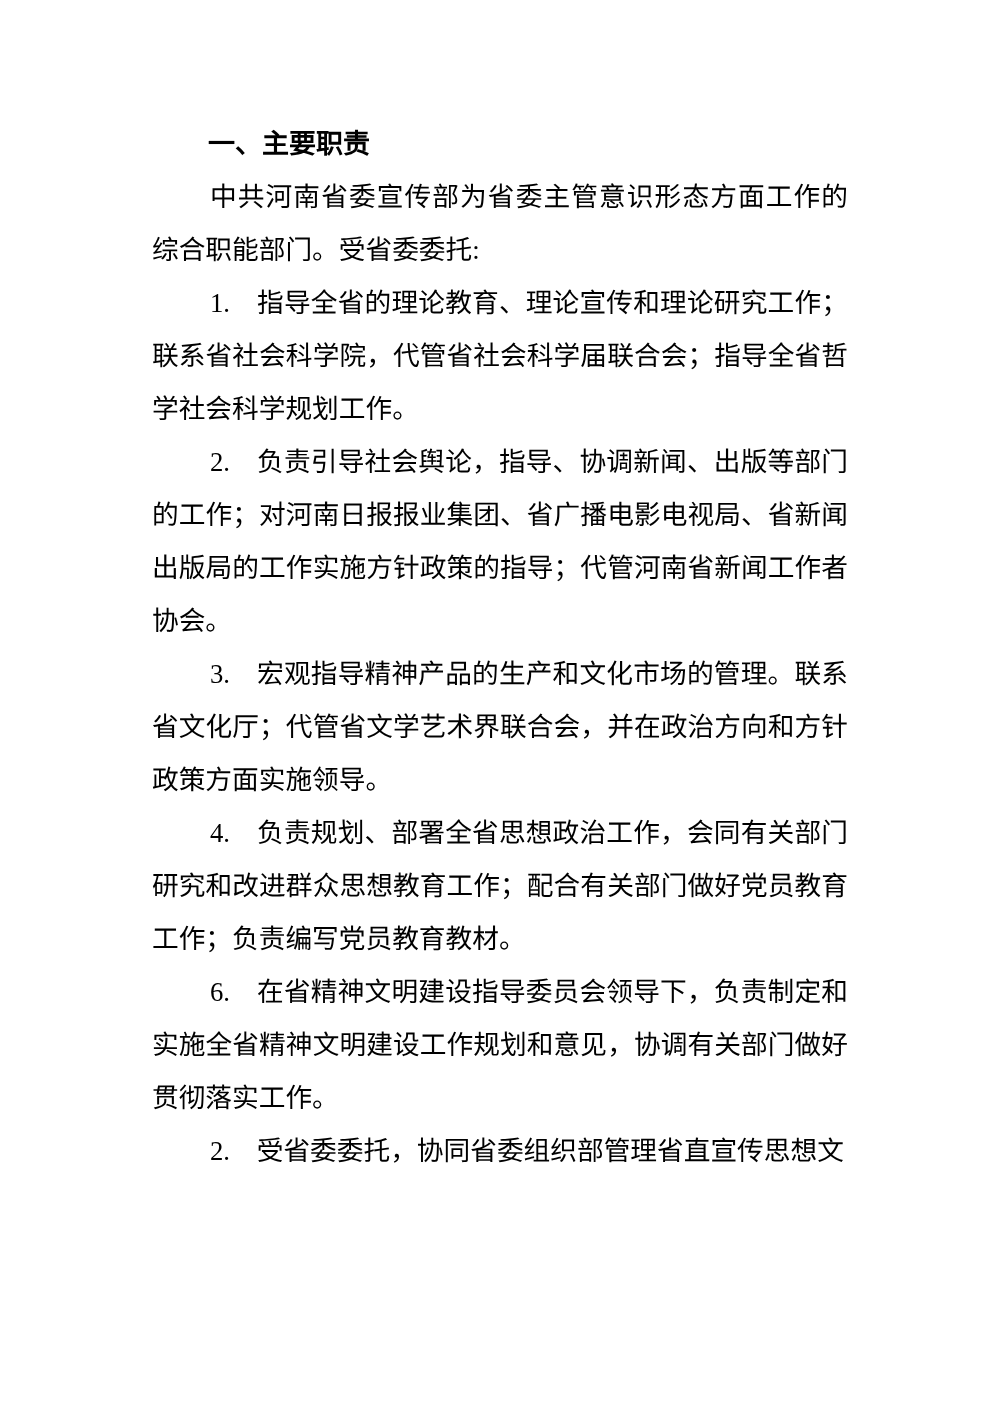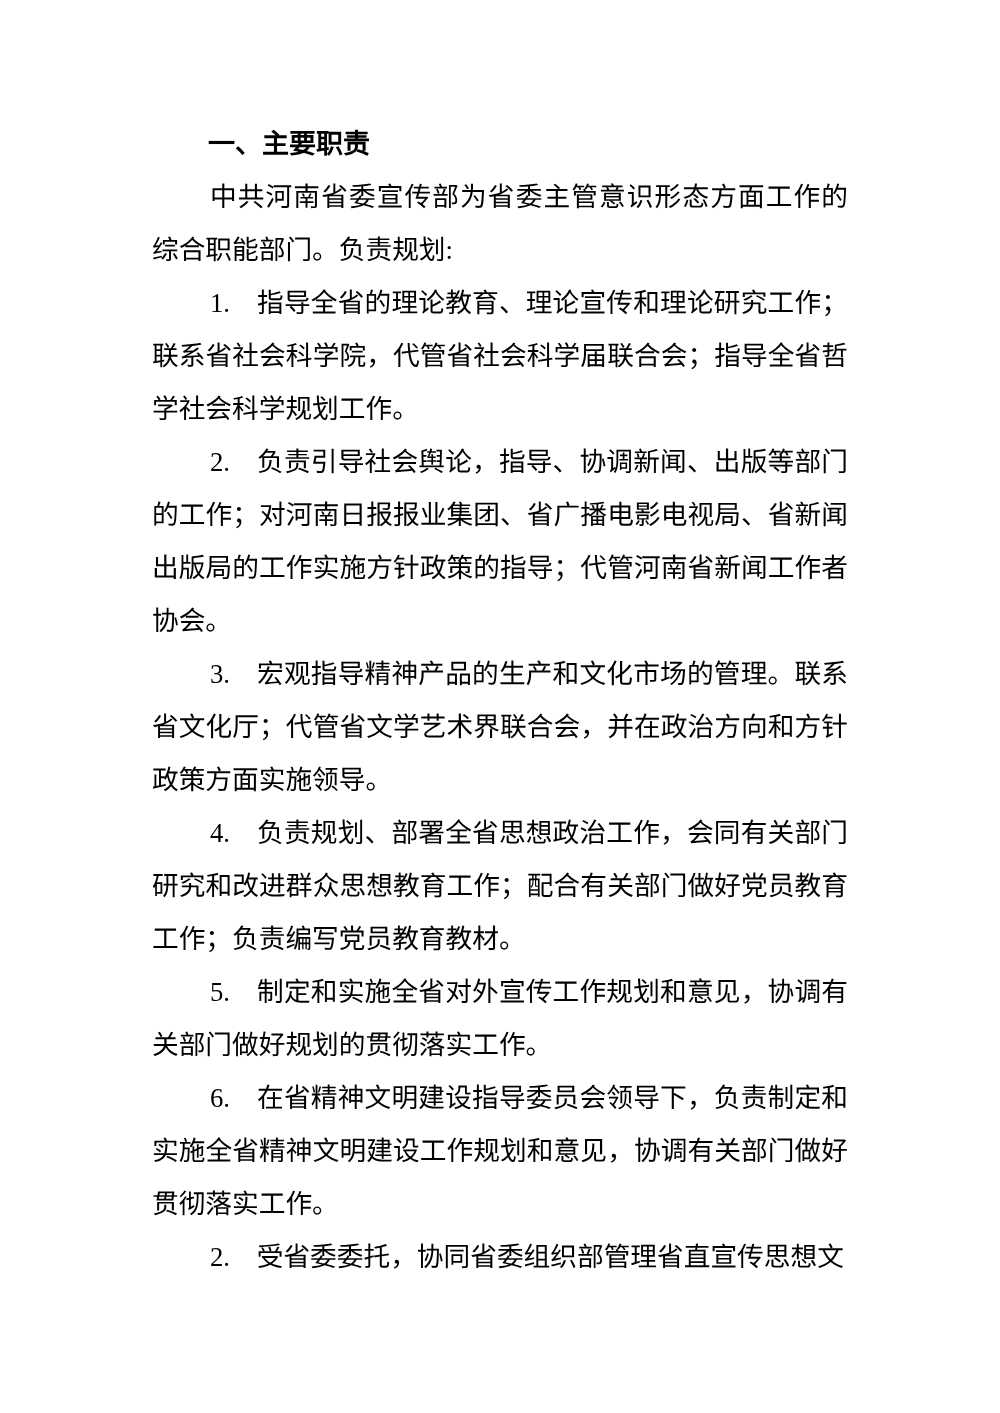--- a/index.html
+++ b/index.html
@@ -37,23 +37,22 @@
     text-align: justify;
     text-justify: inter-ideograph;
     word-break: normal;
   }
 </style>
 </head>
 <body>
 
 <div class="page">
   <h2 class="heading">一、主要职责</h2>
-  <p class="para">中共河南省委宣传部为省委主管意识形态方面工作的综合职能部门。负责规划:</p>
+  <p class="para">中共河南省委宣传部为省委主管意识形态方面工作的综合职能部门。受省委委托:</p>
   <div id="duty-list">
       <p class="para">1.　指导全省的理论教育、理论宣传和理论研究工作；联系省社会科学院，代管省社会科学届联合会；指导全省哲学社会科学规划工作。</p>
       <p class="para">2.　负责引导社会舆论，指导、协调新闻、出版等部门的工作；对河南日报报业集团、省广播电影电视局、省新闻出版局的工作实施方针政策的指导；代管河南省新闻工作者协会。</p>
       <p class="para">3.　宏观指导精神产品的生产和文化市场的管理。联系省文化厅；代管省文学艺术界联合会，并在政治方向和方针政策方面实施领导。</p>
       <p class="para">4.　负责规划、部署全省思想政治工作，会同有关部门研究和改进群众思想教育工作；配合有关部门做好党员教育工作；负责编写党员教育教材。</p>
-      <p class="para">5.　制定和实施全省对外宣传工作规划和意见，协调有关部门做好规划的贯彻落实工作。</p>
       <p class="para">6.　在省精神文明建设指导委员会领导下，负责制定和实施全省精神文明建设工作规划和意见，协调有关部门做好贯彻落实工作。</p>
       <p class="para">2.　受省委委托，协同省委组织部管理省直宣传思想文</p>
     </div>
 </div>
 
 </body></html>

